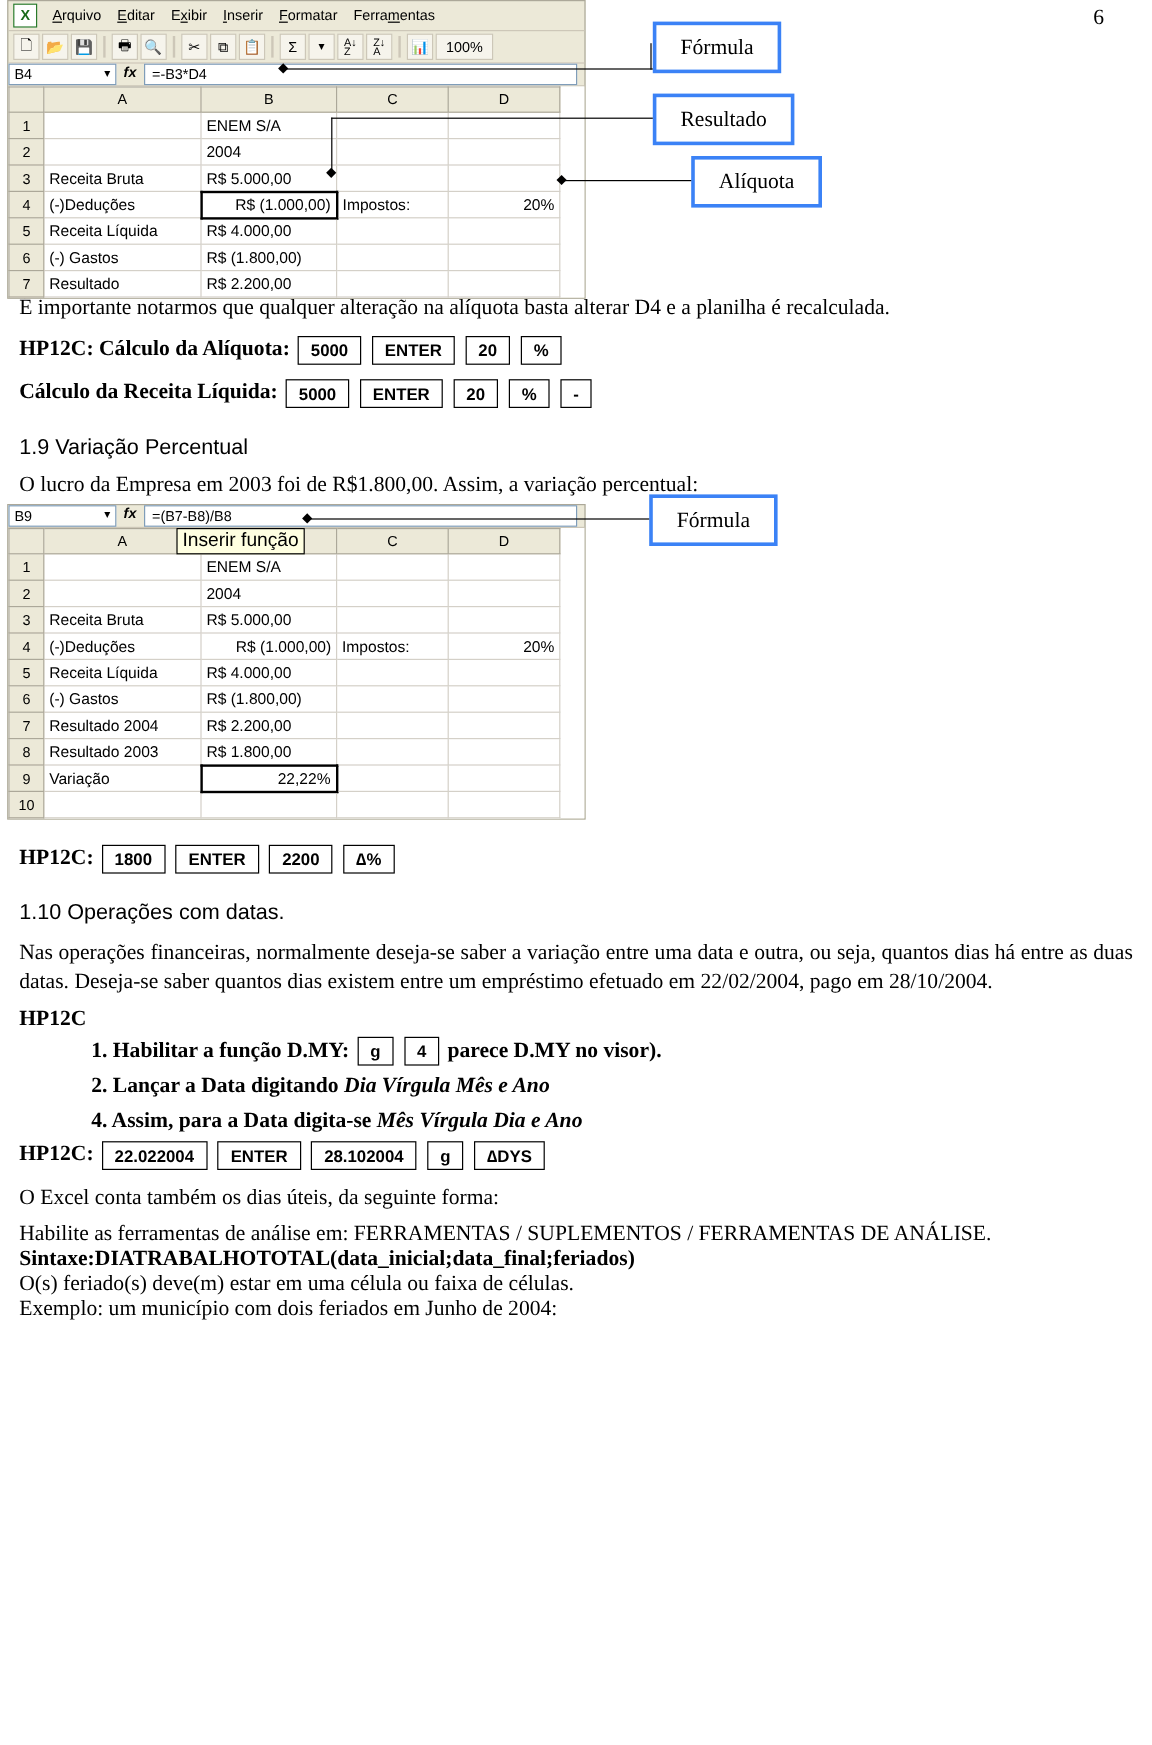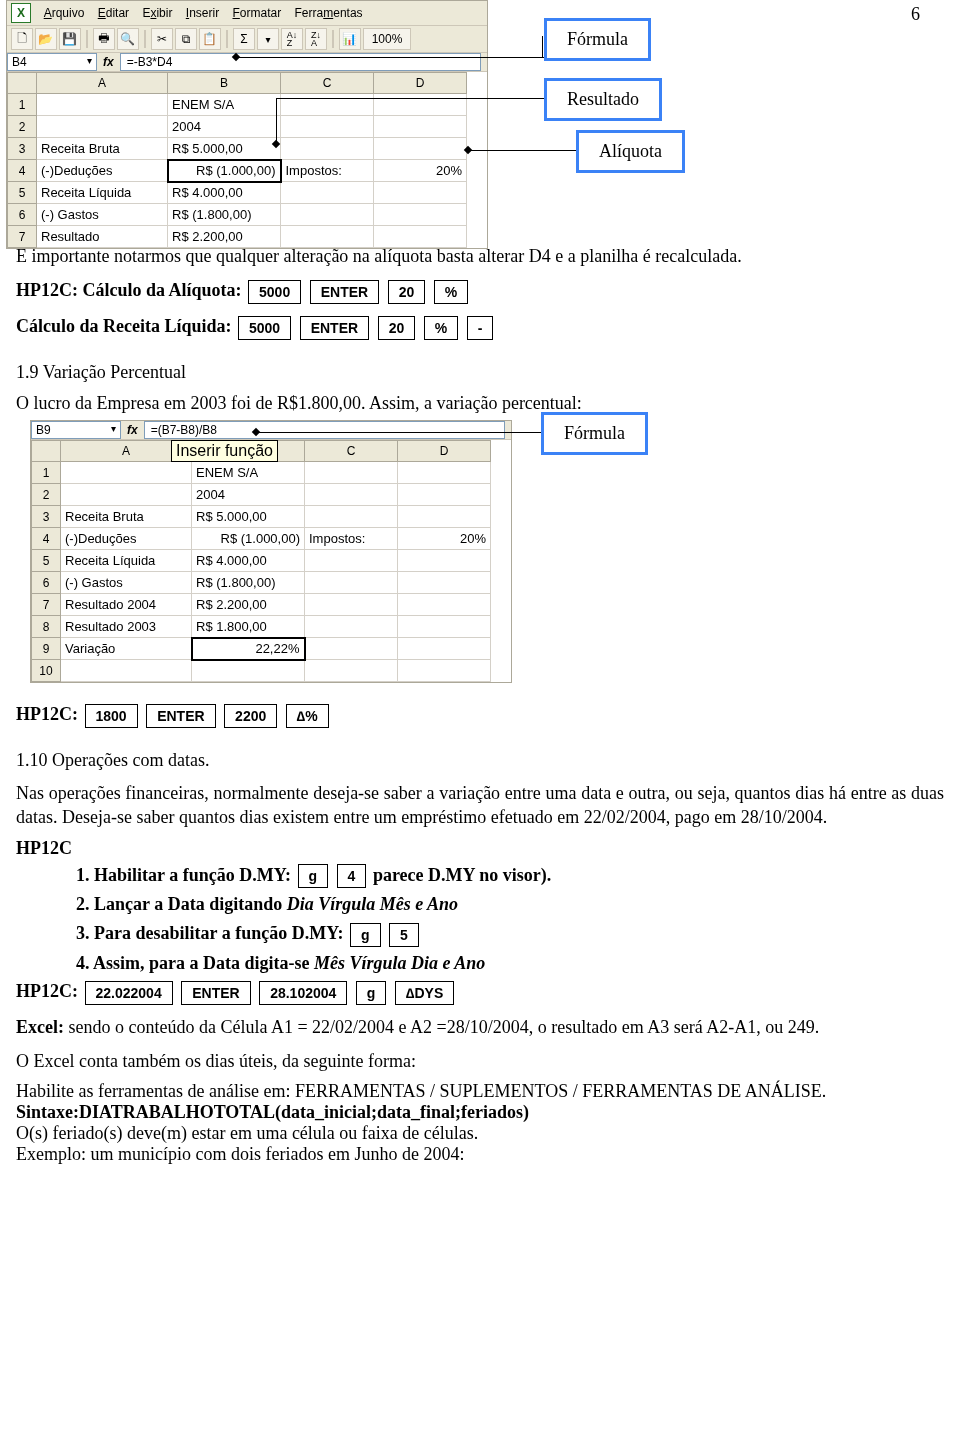--- a/index.html
+++ b/index.html
@@ -5,21 +5,21 @@
   body{margin:0;background:#fff;font-family:"Times New Roman",Times,serif;font-size:18px;color:#000;width:960px}
   .page{padding:0 6px 40px 6px;position:relative}
   .pagenum{position:absolute;top:4px;right:40px;font-size:18px}
   .excel{font-family:Tahoma,Arial,sans-serif;font-size:12px;color:#000;background:#ece9d8;border:1px solid #aca899;display:inline-block}
   .menurow{border-bottom:1px solid #cdc7b8;padding:2px 4px}
   .menurow>span{margin-right:10px}
   .underline{text-decoration:underline}
   .toolbar{display:flex;align-items:center;gap:2px;border-bottom:1px solid #cdc7b8;padding:2px 4px}
   .tbtn{width:20px;height:20px;border:1px solid #cdc7b8;background:#f6f4ec;display:flex;align-items:center;justify-content:center;font-size:12px}
   .sep{width:2px;height:18px;background:#cdc7b8;margin:0 3px}
-  .formulabar{display:flex;align-items:center;border-bottom:1px solid #cdc7b8}
+  .formulabar{display:flex;border-bottom:1px solid #cdc7b8}
   .namebox{width:80px;background:#fff;border:1px solid #7f9db9;padding:1px 4px;display:flex;justify-content:space-between}
   .fxlbl{font-style:italic;font-weight:bold;margin:0 6px}
   .fcontent{background:#fff;border:1px solid #7f9db9;padding:1px 6px;flex:1;margin-right:6px}
   .grid{background:#fff}
   .grid table{border-collapse:collapse}
   .ghdrcorner{width:26px;height:18px;background:#ece9d8;border:1px solid #aca899}
   .colhdr{background:#ece9d8;border:1px solid #aca899;text-align:center;font-size:12px;height:18px;width:90px}
   .colhdrA{width:128px}
   .colhdrB{width:110px}
   .rowhdr{background:#ece9d8;border:1px solid #aca899;text-align:center;font-size:12px;width:26px;height:19px}
@@ -30,21 +30,21 @@
   
   .annwrap{position:relative}
   .annbox{position:absolute;border:3px solid #3b82f6;background:#fff;padding:8px 20px;font-family:"Times New Roman",serif;font-size:18px}
   .line{position:absolute;background:#000}
   
   .body{padding:4px 10px 0 10px}
   .p{margin:10px 0 8px 0;line-height:1.35}
   .just{text-align:justify}
   .b{font-weight:bold}
   .key{display:inline-block;border:1px solid #000;padding:0 10px;margin:0 2px;height:22px;line-height:22px;font-family:Arial,sans-serif;font-size:14px;font-weight:bold;vertical-align:middle;background:#fff}
-  .h2{font-family:Liberation Serif, serif;font-size:18px;margin:22px 0 10px 0}
+  .h2{font-family:Liberation Sans, sans-serif;font-size:18px;margin:22px 0 10px 0}
   .excellogo{display:inline-flex;align-items:center;justify-content:center;width:18px;height:18px;background:#fff;border:1px solid #2a7a2a;margin-right:6px}
   .excellogo span{color:#1a6a1a;font-weight:bold;font-size:12px;font-family:Arial}
   .dd{font-size:10px}
   .tooltip{position:absolute;background:#ffffe1;border:1px solid #000;font-family:Tahoma,Arial,sans-serif;font-size:16px;padding:1px 4px}
 </style>
 </head>
 <body>
 
 <div class="page">
   <div class="pagenum">6</div>
@@ -185,21 +185,21 @@
       <span class="key">20</span>
       <span class="key">%</span>
       <span class="key">-</span>
     </div>
 
     <div class="h2">1.9  Variação Percentual</div>
     <div>O lucro da Empresa em 2003 foi de R$1.800,00. Assim, a variação percentual:</div>
   </div>
 
   <div class="annwrap" style="height:270px;margin-top:4px">
-    <div class="excel" style="width:480px;margin-left:24px;">
+    <div class="excel" style="width:480px;">
       <div class="formulabar">
         <div class="namebox">
             <span>B9</span>
             <span class="dd">▾</span>
           </div>
         <span class="fxlbl">fx</span>
         <div class="fcontent">=(B7-B8)/B8</div>
       </div>
       <div class="grid" style="position:relative">
         <div class="tooltip" style="left:140px;top:0">Inserir função</div>
@@ -307,39 +307,31 @@
       <div class="p" style="margin:4px 0">
         <span class="b">1. Habilitar a função D.MY:</span>
         <span class="key">g</span>
         <span class="key">4</span>
         <span class="b">parece D.MY no visor).</span>
       </div>
       <div class="p" style="margin:4px 0">
         <span class="b">2. Lançar a Data digitando </span><i class="b">Dia Vírgula Mês e Ano</i>
       </div>
       <div class="p" style="margin:4px 0">
-        <span class="b">3. Para desabilitar a função D.MY:</span>
-        <span class="key">g</span>
-        <span class="key">5</span>
-      </div>
-      <div class="p" style="margin:4px 0">
         <span class="b">4. Assim, para a Data digita-se </span><i class="b">Mês Vírgula Dia  e Ano</i>
       </div>
     </div>
     <div class="p" style="margin-top:2px">
       <span class="b">HP12C:</span>
       <span class="key">22.022004</span>
       <span class="key">ENTER</span>
       <span class="key">28.102004</span>
       <span class="key">g</span>
       <span class="key">∆DYS</span>
     </div>
 
-    <div class="p just">
-      <span class="b">Excel:</span><span> sendo o conteúdo da Célula A1 = 22/02/2004 e A2 =28/10/2004, o resultado em A3 será A2-A1, ou 249.</span>
-    </div>
     <div class="p">O Excel conta também os dias úteis, da seguinte forma:</div>
     <div>Habilite as ferramentas de análise em: FERRAMENTAS / SUPLEMENTOS / FERRAMENTAS DE ANÁLISE.</div>
     <div class="b">Sintaxe:DIATRABALHOTOTAL(data_inicial;data_final;feriados)</div>
     <div>O(s) feriado(s) deve(m) estar em uma célula ou faixa de células.</div>
     <div>Exemplo: um município com dois feriados em Junho de 2004:</div>
   </div>
 </div>
 
 </body></html>

